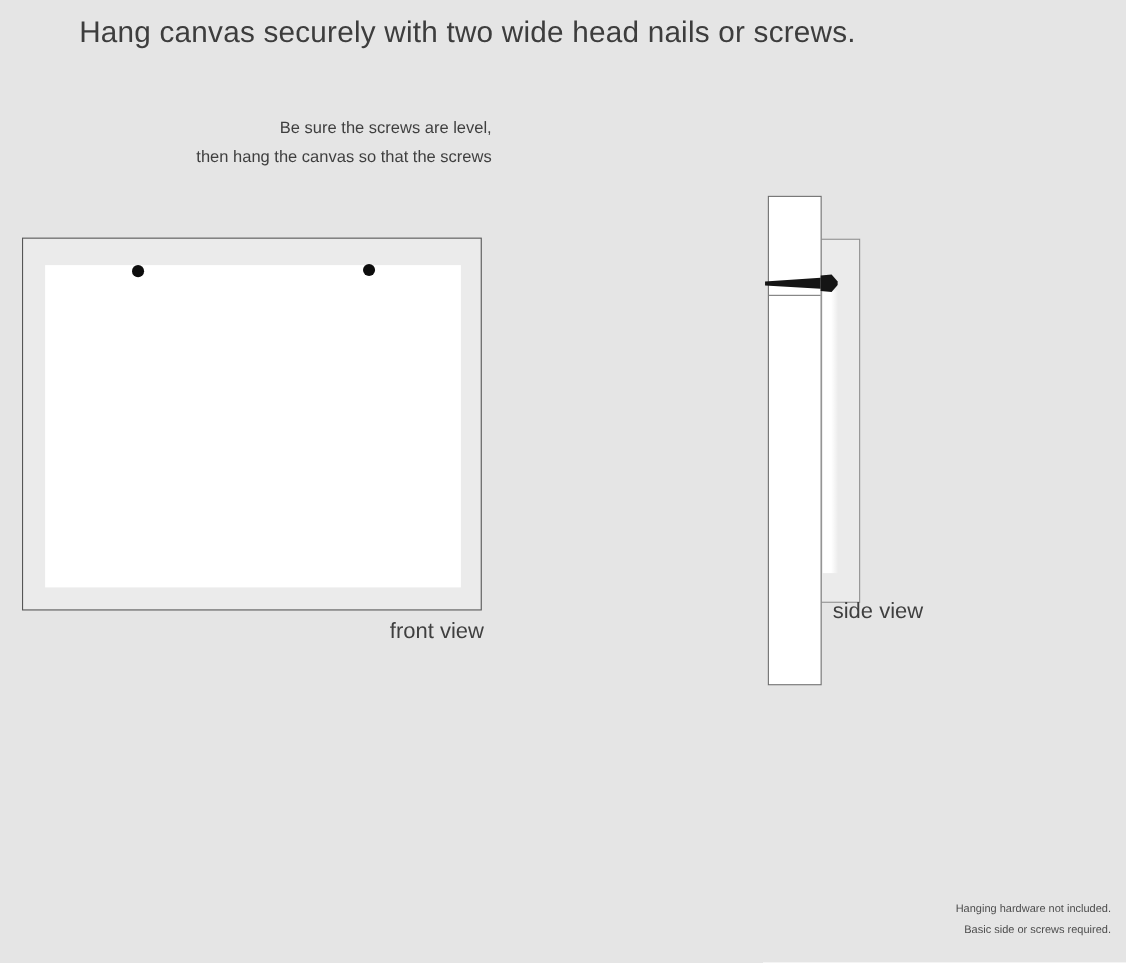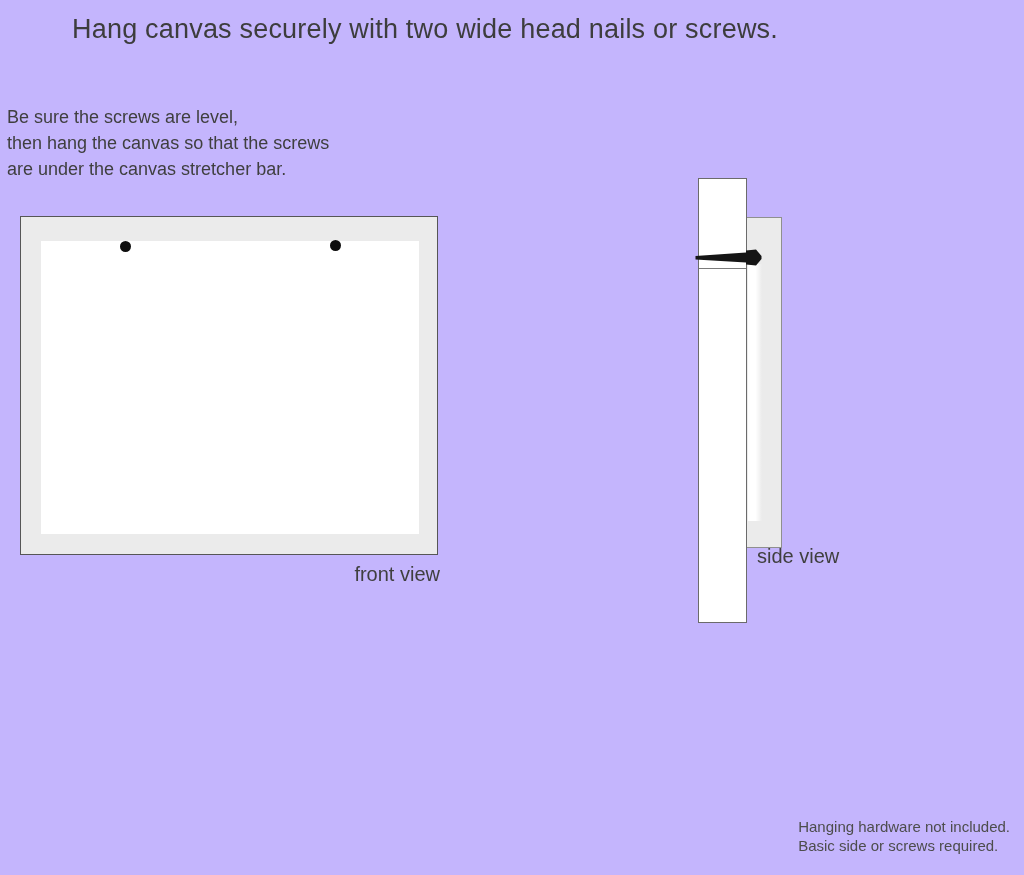--- a/index.html
+++ b/index.html
@@ -1,39 +1,39 @@
 <!DOCTYPE html>
 <html><head>
 <meta charset="utf-8">
 <style>
   html, body { margin: 0; padding: 0; background: #ffffff; }
   .stage {
     position: relative;
     width: 1024px;
     height: 875px;
-    background: #c4b5fd;
+    background: #e5e5e5;
     overflow: hidden;
     font-family: "Liberation Sans", "DejaVu Sans", sans-serif;
     color: #414141;
   }
   .title {
     position: absolute;
     left: 72px;
     top: 14px;
     margin: 0;
     font-size: 27px;
     font-weight: 300;
     letter-spacing: 0.2px;
     color: #3d3d3d;
     white-space: nowrap;
   }
   .para {
     position: absolute;
-    text-align: left;
-    font-size: 18px;
+    text-align: right;
+    font-size: 15px;
     line-height: 26px;
     color: #3f3f3f;
   }
   .para-left  { left: 7px;   top: 104px; width: 440px; }
   .para-right { left: 552px; top: 104px; width: 300px; }
 
   
   .fv-outer {
     position: absolute;
     left: 20px; top: 216px;
@@ -100,36 +100,36 @@
     position: absolute;
     left: 690px; top: 244px;
     width: 76px; height: 26px;
   }
   .sv-nail polygon, .sv-nail path { fill: #151515; }
 
   
   .footnote {
     position: absolute;
     right: 14px; top: 817px;
-    font-size: 15px;
+    text-align: right;
+    font-size: 10px;
     line-height: 19px;
     color: #4d4d4d;
   }
 </style>
 </head>
 <body>
 
 <div class="stage">
 
   <h1 class="title">Hang canvas securely with two wide head nails or screws.</h1>
 
   <div class="para para-left">
     <div>Be sure the screws are level,</div>
     <div>then hang the canvas so that the screws</div>
-    <div>are under the canvas stretcher bar.</div>
   </div>
 
 
   <div class="fv-outer"></div>
   <div class="fv-inner"></div>
   <div class="dot dot-left"></div>
   <div class="dot dot-right"></div>
   <div class="view-label fv-label">front view</div>
 
   <div class="sv-canvas"></div>

